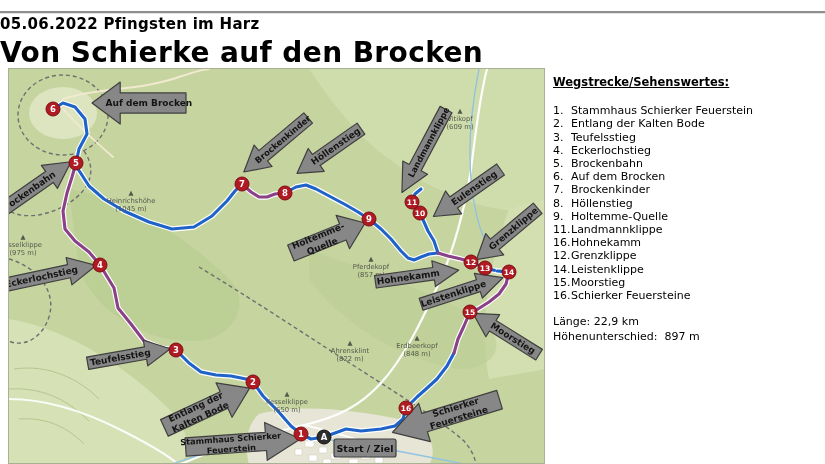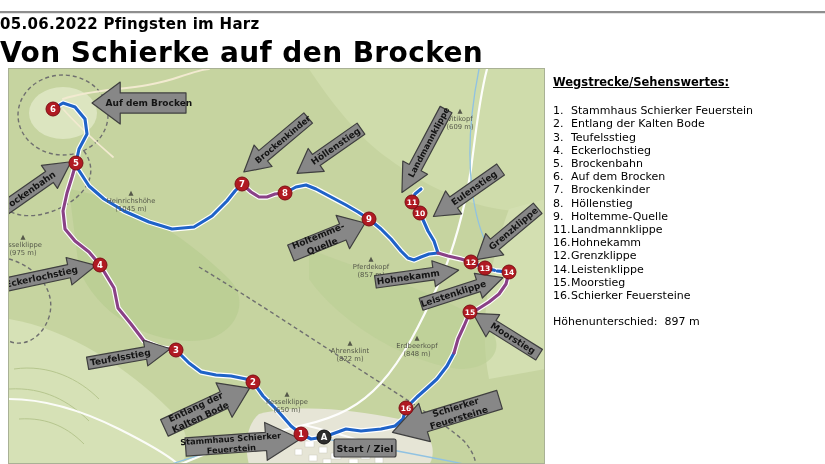--- a/index.html
+++ b/index.html
@@ -349,15 +349,16 @@
       <div class="route-item">
         <span class="num">15.</span>
         <span>Moorstieg</span>
       </div>
       <div class="route-item">
         <span class="num">16.</span>
         <span>Schierker Feuersteine</span>
       </div>
     </div>
   <div class="stats">
+      <div>Länge: 22,9 km</div>
       <div>Höhenunterschied:  897 m</div>
     </div>
 </div>
 
 </body></html>

